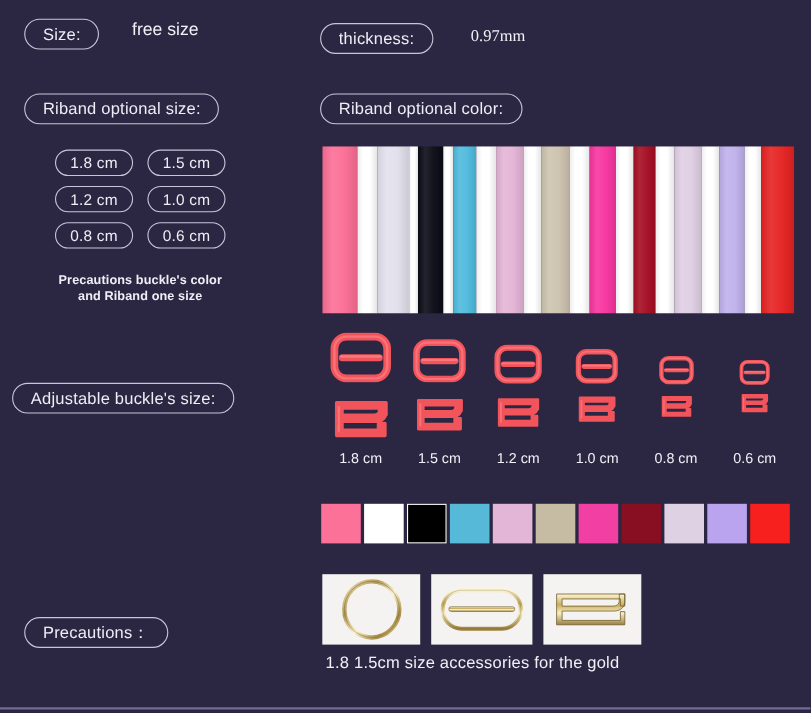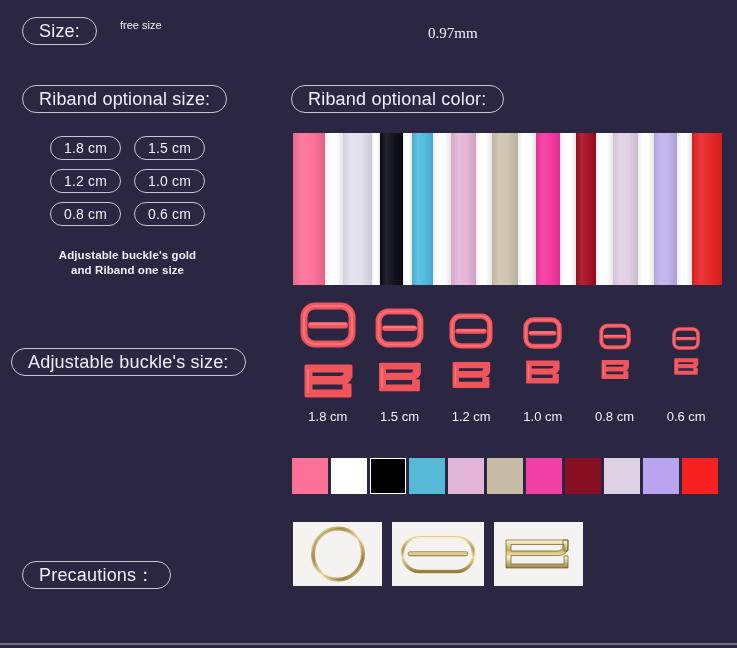--- a/index.html
+++ b/index.html
@@ -19,21 +19,21 @@
     display:flex;
     align-items:center;
     justify-content:center;
     border:1.3px solid #c9c5d8;
     border-radius:999px;
     color:#efedf5;
     white-space:nowrap;
     letter-spacing:.2px;
     background:transparent;
   }
-  .pill.big   { font-size:18px; height:28px; padding:0 16px; }
+  .pill.big   { font-size:15px; height:28px; padding:0 16px; }
   .pill.small { font-size:14px; height:24px; padding:0 12px; }
 
   .valtext {
     position:absolute;
     color:#f3f1f7;
     white-space:nowrap;
   }
 
   .subnote {
     position:absolute;
@@ -91,37 +91,38 @@
     background:#8e86ad;
     opacity:.75;
   }
 </style>
 </head>
 <body>
 
 <div class="canvas">
 
   <div class="pill big" style="left:22px; top:17px;">Size:</div>
-  <div class="valtext" style="left:120px; top:19px; font-size:11px;">free size</div>
-
+  <div class="valtext" style="left:120px; top:19px; font-size:16px;">free size</div>
+
+  <div class="pill big" style="left:291px; top:21px;">thickness:</div>
   <div class="valtext" style="left:428px; top:25px; font-size:15px; font-family:'Liberation Serif', serif;">0.97mm</div>
 
   <div class="pill big" style="left:291px; top:85px;">Riband optional color:</div>
 
   <div class="pill big" style="left:22px; top:85px;">Riband optional size:</div>
 
   <div class="pill small" style="left:50px;  top:136px; width:71px;">1.8 cm</div>
   <div class="pill small" style="left:134px; top:136px; width:71px;">1.5 cm</div>
   <div class="pill small" style="left:50px;  top:169px; width:71px;">1.2 cm</div>
   <div class="pill small" style="left:134px; top:169px; width:71px;">1.0 cm</div>
   <div class="pill small" style="left:50px;  top:202px; width:71px;">0.8 cm</div>
   <div class="pill small" style="left:134px; top:202px; width:71px;">0.6 cm</div>
 
   <div class="subnote" style="left:30px; top:248px; width:195px;">
-    <div>Adjustable buckle's gold</div>
+    <div>Precautions buckle's color</div>
     <div>and Riband one size</div>
   </div>
 
   <div class="ribbon-strip" id="ribbon-strip" style="left:293px; top:133px; width:429px; height:152px;">
       <div class="rib" style="background: rgb(252, 110, 150); width: 7.45455%;"></div>
       <div class="rib" style="background: rgb(255, 255, 255); width: 4.18182%;"></div>
       <div class="rib" style="background: rgb(226, 224, 236); width: 6.72727%;"></div>
       <div class="rib" style="background: rgb(255, 255, 255); width: 2%;"></div>
       <div class="rib" style="background: rgb(11, 11, 22); width: 5.27273%;"></div>
       <div class="rib" style="background: rgb(255, 255, 255); width: 2%;"></div>
@@ -295,15 +296,16 @@
             <stop offset="100%" stop-color="#9b8140"></stop>
           </linearGradient>
         </defs>
         <path d="M4,6 L4,34 L66,34 L66,22 L62,22 L62,30 L9,30 L9,21.5
                  L56,21.5 C62,21.5 66,18 66,13 L66,6 L61,6 L61,12
                  C61,15.5 58.5,17 55,17 L9,17 L9,10.5 L62,10.5 L62,17 L66,17 L66,6 Z" fill="url(#gold3)" stroke="#6d5a28" stroke-width="0.7" stroke-linejoin="round"></path>
       </svg>
     </div>
   </div>
 
+  <div class="caption-gold" style="left:296px; top:594px;">1.8 1.5cm size accessories for the gold</div>
 
   <div class="bottom-rule"></div>
 </div>
 
 </body></html>

